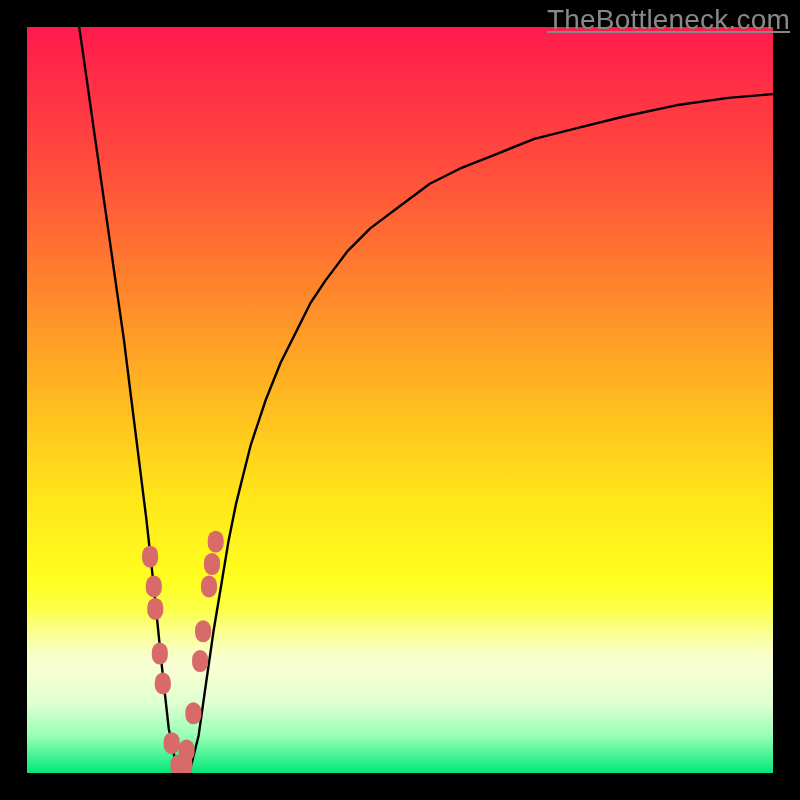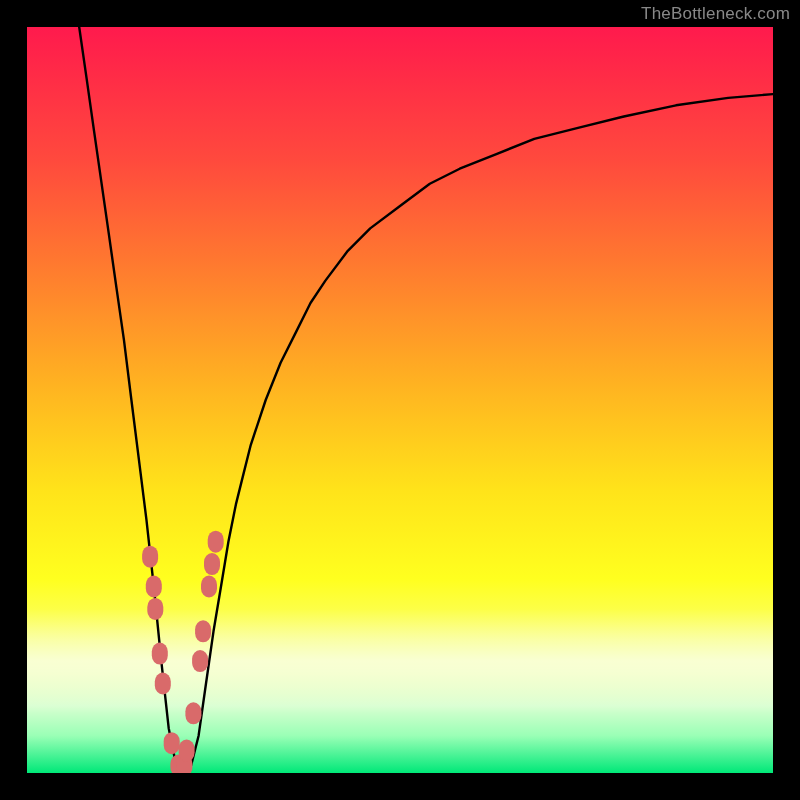--- a/index.html
+++ b/index.html
@@ -62,23 +62,24 @@
     position: absolute;
     inset: 0;
     width: 100%;
     height: 100%;
   }
   .watermark {
     position: absolute;
     top: 4px;
     right: 10px;
     color: #888;
-    font-size: 17px;
+    font-size: 28px;
     letter-spacing: 0.2px;
     user-select: none;
+    text-decoration: underline;
   }
 </style>
 </head>
 <body>
 
 <div class="frame">
 
   <div class="plot">
     <div class="gradient"></div>
     <div class="whitish"></div>

